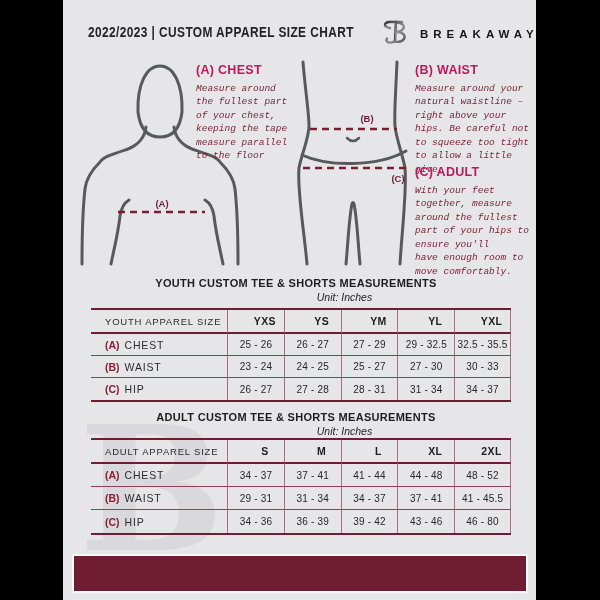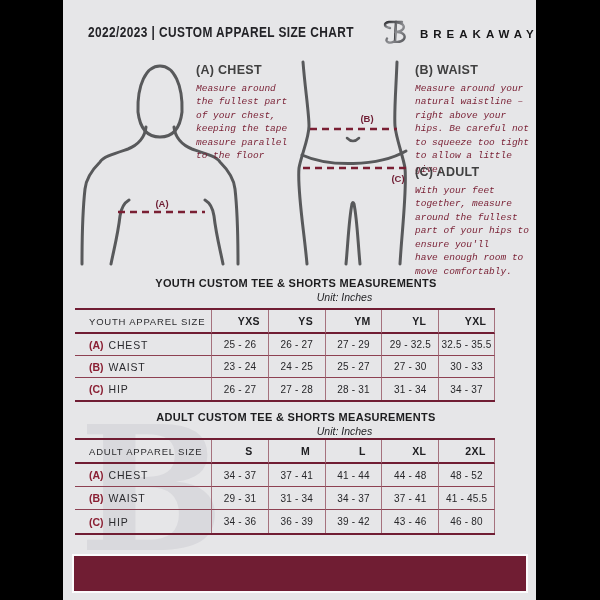--- a/index.html
+++ b/index.html
@@ -12,34 +12,34 @@
     font-family:"DejaVu Serif", serif; font-weight:bold; color:#d9d9dd; z-index:0; }
 
   
   .header-title { position:absolute; left:25px; top:24px; font-size:14.5px; font-weight:bold;
     letter-spacing:0.5px; color:#232327; transform:scaleX(0.82); transform-origin:left center;
     white-space:nowrap; z-index:1; }
   .brand { position:absolute; left:318px; top:17px; display:flex; align-items:center; gap:13px; z-index:1; }
   .brand-text { font-size:11.5px; font-weight:bold; letter-spacing:5px; color:#161618; padding-top:3px; }
 
   
-  .guide-heading { position:absolute; font-size:12.5px; font-weight:bold; color:#404040;
+  .guide-heading { position:absolute; font-size:12.5px; font-weight:bold; color:#be185d;
     letter-spacing:0.3px; z-index:2; }
   .guide-desc { position:absolute; font-size:9.5px; font-style:italic; color:#7b2337;
     line-height:1.42; white-space:pre-line; z-index:2;font-family:Liberation Mono, monospace; }
   .fig { position:absolute; z-index:1; }
 
   
   .sec-title { position:absolute; left:0; width:466px; text-align:center; font-size:11px;
     font-weight:bold; color:#1d1d1f; letter-spacing:0.3px; z-index:1; }
   .sec-unit { position:absolute; left:0; width:563px; text-align:center; font-size:10.5px;
     font-style:italic; color:#232326; z-index:1; }
 
   
-  .size-table { position:absolute; left:12px; width:420px; display:grid;
+  .size-table { position:absolute; left:28px; width:420px; display:grid;
     grid-template-columns:136px repeat(5, 1fr);
     border-top:2px solid #701d33; border-bottom:2px solid #701d33; z-index:1; }
   .size-table.youth { top:308px; grid-template-rows:24px 22px 22px 22px; }
   .size-table.adult { top:438px; grid-template-rows:24px 23px 23px 23px; }
   .cell { display:flex; align-items:center; }
   .cell.c { justify-content:center; }
   .cell.vb { border-left:1.2px solid #a5717d; }
   .cell.last { border-right:1.2px solid #a5717d; }
   .hrow { border-bottom:2px solid #701d33;padding-left:18px; }
   .r1, .r2 { border-bottom:1.3px solid #8d4152; }

